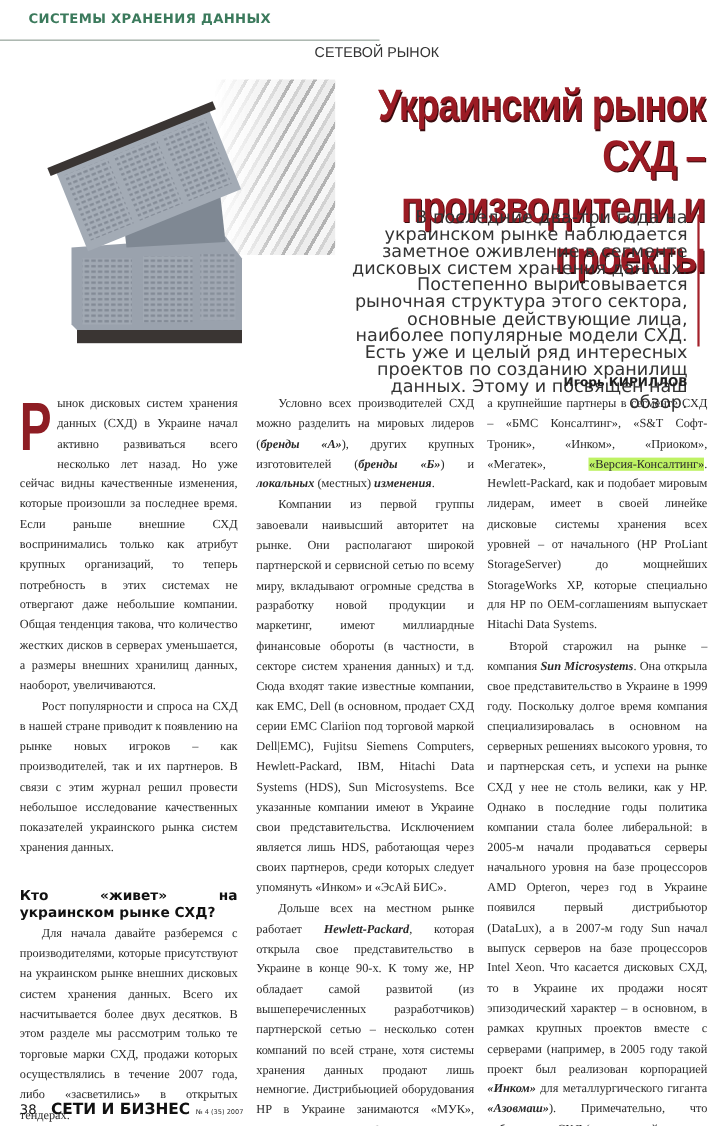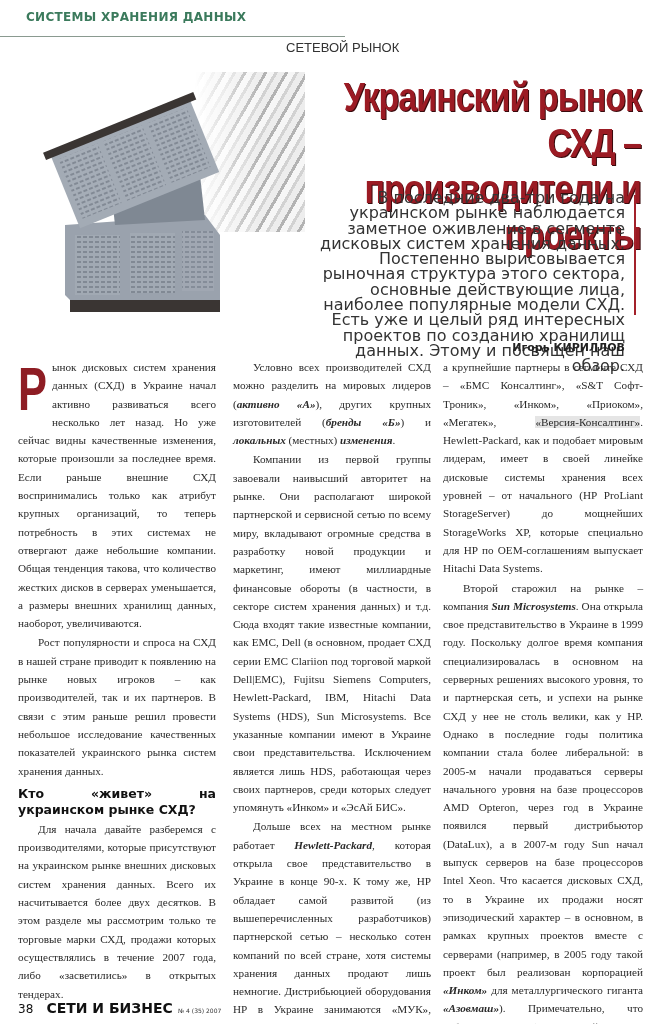--- a/index.html
+++ b/index.html
@@ -27,22 +27,22 @@
   .col { position: absolute; top: 358px; font-size: 11.2px; line-height: 18.3px; text-align: justify; }
   .col1 { left: 18px; width: 198px; }
   .col2 { left: 233px; width: 198px; }
   .col3 { left: 443px; width: 200px; }
   .col p { margin: 0 0 1px 0; text-indent: 20px; }
   .col p.noindent { text-indent: 0; }
   .dropcap { float: left; font-family: "Liberation Sans", sans-serif; font-weight: bold; color: #8e1d24;
          font-size: 62px; line-height: 58px; margin: 2px 6px 0 0; transform: scaleX(0.7); transform-origin: left top;
          width: 28px; }
   .subhead { font-family: "DejaVu Sans", sans-serif; font-weight: bold; font-size: 12.5px; line-height: 16px;
-         color: #111; margin: 6px 0 2px 0; }
-  .hl { background: #e5e5e5; }
+         color: #111; margin: 26px 0 2px 0; }
+  .hl { background: #bef264; }
   .footer { position: absolute; left: 18px; top: 998px; font-family: "DejaVu Sans", sans-serif; }
   .page-num { font-weight: normal; font-size: 12px; color: #111; }
   .mag { font-weight: bold; font-size: 14px; color: #111; margin-left: 8px; }
   .issue { font-size: 6px; color: #333; }
 </style>
 </head>
 <body>
 
 <div class="section-title">СИСТЕМЫ ХРАНЕНИЯ ДАННЫХ</div>
 <div class="section-rule"></div>
@@ -79,27 +79,27 @@
   <div>Украинский рынок СХД –</div>
   <div>производители и проекты</div>
 </div>
 
 <div class="lead">В последние два-три года на украинском рынке наблюдается заметное оживление в сегменте дисковых систем хранения данных. Постепенно вырисовывается рыночная структура этого сектора, основные действующие лица, наиболее популярные модели СХД. Есть уже и целый ряд интересных проектов по созданию хранилищ данных. Этому и посвящен наш обзор.</div>
 <div class="lead-rule"></div>
 <div class="byline">Игорь КИРИЛЛОВ</div>
 
 <div class="col col1">
   <p class="noindent"><span class="dropcap">Р</span><span>ынок дисковых систем хранения данных (СХД) в Украине начал активно развиваться всего несколько лет назад. Но уже сейчас видны качественные изменения, которые произошли за последнее время. Если раньше внешние СХД воспринимались только как атрибут крупных организаций, то теперь потребность в этих системах не отвергают даже небольшие компании. Общая тенденция такова, что количество жестких дисков в серверах уменьшается, а размеры внешних хранилищ данных, наоборот, увеличиваются.</span></p>
-  <p>Рост популярности и спроса на СХД в нашей стране приводит к появлению на рынке новых игроков – как производителей, так и их партнеров. В связи с этим раньше решил провести небольшое исследование качественных показателей украинского рынка систем хранения данных.</p>
+  <p>Рост популярности и спроса на СХД в нашей стране приводит к появлению на рынке новых игроков – как производителей, так и их партнеров. В связи с этим журнал решил провести небольшое исследование качественных показателей украинского рынка систем хранения данных.</p>
   <div class="subhead">Кто «живет» на украинском рынке СХД?</div>
   <p>Для начала давайте разберемся с производителями, которые присутствуют на украинском рынке внешних дисковых систем хранения данных. Всего их насчитывается более двух десятков. В этом разделе мы рассмотрим только те торговые марки СХД, продажи которых осуществлялись в течение 2007 года, либо «засветились» в открытых тендерах.</p>
 </div>
 
 <div class="col col2">
-  <p><span>Условно всех производителей СХД можно разделить на мировых лидеров (</span><b><i>активно «А»</i></b><span>), других крупных изготовителей (</span><b><i>бренды «Б»</i></b><span>) и </span><b><i>локальных</i></b><span> (местных) </span><b><i>изменения</i></b><span>.</span></p>
+  <p><span>Условно всех производителей СХД можно разделить на мировых лидеров (</span><b><i>бренды «А»</i></b><span>), других крупных изготовителей (</span><b><i>бренды «Б»</i></b><span>) и </span><b><i>локальных</i></b><span> (местных) </span><b><i>изменения</i></b><span>.</span></p>
   <p>Компании из первой группы завоевали наивысший авторитет на рынке. Они располагают широкой партнерской и сервисной сетью по всему миру, вкладывают огромные средства в разработку новой продукции и маркетинг, имеют миллиардные финансовые обороты (в частности, в секторе систем хранения данных) и т.д. Сюда входят такие известные компании, как EMC, Dell (в основном, продает СХД серии EMC Clariion под торговой маркой Dell|EMC), Fujitsu Siemens Computers, Hewlett-Packard, IBM, Hitachi Data Systems (HDS), Sun Microsystems. Все указанные компании имеют в Украине свои представительства. Исключением является лишь HDS, работающая через своих партнеров, среди которых следует упомянуть «Инком» и «ЭсАй БИС».</p>
   <p><span>Дольше всех на местном рынке работает </span><b><i>Hewlett-Packard</i></b><span>, которая открыла свое представительство в Украине в конце 90-х. К тому же, HP обладает самой развитой (из вышеперечисленных разработчиков) партнерской сетью – несколько сотен компаний по всей стране, хотя системы хранения данных продают лишь немногие. Дистрибьюцией оборудования HP в Украине занимаются «МУК», «Квазар-Микро» и ERC,</span></p>
 </div>
 
 <div class="col col3">
   <p class="noindent"><span>а крупнейшие партнеры в сегменте СХД – «БМС Консалтинг», «S&amp;T Софт-Троник», «Инком», «Приоком», «Мегатек», </span><span class="hl">«Версия-Консалтинг»</span><span>. Hewlett-Packard, как и подобает мировым лидерам, имеет в своей линейке дисковые системы хранения всех уровней – от начального (HP ProLiant StorageServer) до мощнейших StorageWorks XP, которые специально для HP по OEM-соглашениям выпускает Hitachi Data Systems.</span></p>
   <p><span>Второй старожил на рынке – компания </span><b><i>Sun Microsystems</i></b><span>. Она открыла свое представительство в Украине в 1999 году. Поскольку долгое время компания специализировалась в основном на серверных решениях высокого уровня, то и партнерская сеть, и успехи на рынке СХД у нее не столь велики, как у HP. Однако в последние годы политика компании стала более либеральной: в 2005-м начали продаваться серверы начального уровня на базе процессоров AMD Opteron, через год в Украине появился первый дистрибьютор (DataLux), а в 2007-м году Sun начал выпуск серверов на базе процессоров Intel Xeon. Что касается дисковых СХД, то в Украине их продажи носят эпизодический характер – в основном, в рамках крупных проектов вместе с серверами (например, в 2005 году такой проект был реализован корпорацией </span><b><i>«Инком»</i></b><span> для металлургического гиганта </span><b><i>«Азовмаш»</i></b><span>). Примечательно, что собственные СХД (под торговой</span></p>
 </div>
 
 <div class="footer">

